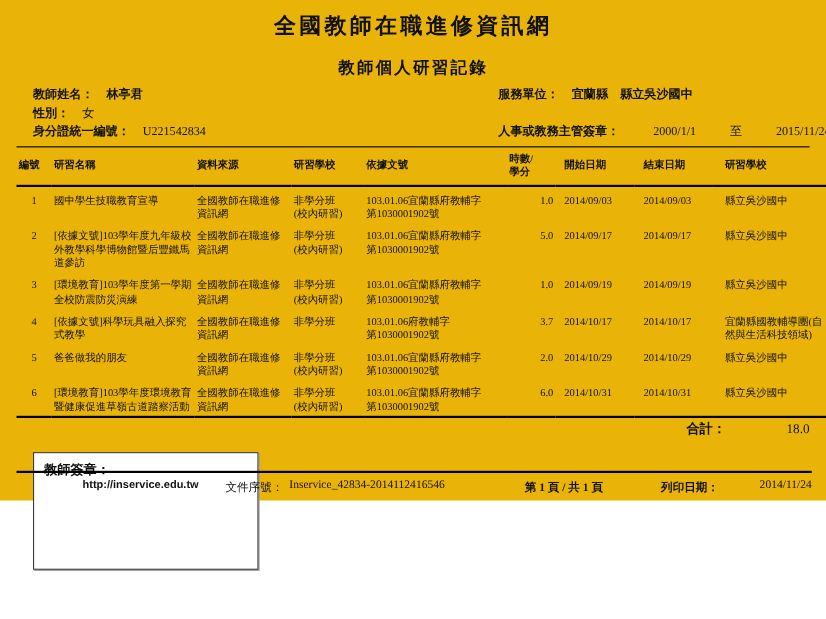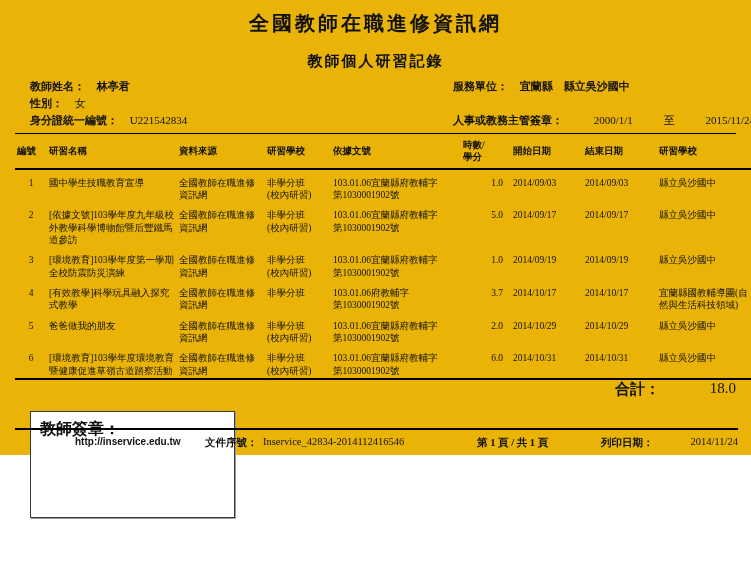--- a/index.html
+++ b/index.html
@@ -35,35 +35,35 @@
   .c0{width:28px;text-align:center;}
   .c1{width:126px;}
   .c2{width:84px;}
   .c3{width:62px;}
   .c4{width:126px;}
   .c5{width:40px;text-align:right;}
   .c6{width:62px;padding-left:8px !important;}
   .c7{width:62px;padding-left:8px !important;}
   .c8{width:92px;padding-left:10px !important;}
 
-  .total-line{margin:0 15px;display:flex;justify-content:flex-end;
-              height:21px;font-size:15px;}
+  .total-line{margin:0 15px;display:flex;justify-content:flex-end;align-items:center;
+              height:21px;font-size:12px;}
   .total-label{font-weight:bold;}
   .total-value{width:76px;text-align:right;}
 
   
   .sigs{display:flex;justify-content:space-between;margin:10px 15px 0 30px;width:706px;box-sizing:border-box;}
   .sig-box{width:205px;height:107px;border:1px solid #3a3a3a;box-shadow:1px 1px 0 #9a9a9a;
-           box-sizing:border-box;padding:7px 9px;font-size:16px;font-weight:bold;background:#fff;}
+           box-sizing:border-box;padding:7px 9px;font-size:12px;font-weight:bold;background:#fff;}
 
   
   .footer{position:absolute;left:15px;right:13px;bottom:4px;border-top:2.5px solid #000;height:21px;}
   .footer span{position:absolute;top:6px;font-size:10.5px;white-space:nowrap;}
   .f-url{left:12px;font-family:"Liberation Sans","DejaVu Sans",sans-serif;font-weight:bold;font-size:10px !important;padding-left:48px;}
-  .f-doc-label{left:190px;font-weight:bold;}
+  .f-doc-label{left:190px;font-weight:normal;}
   .f-doc-value{left:248px;}
   .f-page{left:462px;font-weight:bold;}
   .f-print-label{left:586px;font-weight:bold;}
   .f-print-value{right:0;text-align:center;}
 </style>
 </head>
 <body>
 
 <div class="page">
 
@@ -156,21 +156,21 @@
         <td class="c4">103.01.06宜蘭縣府教輔字
 第1030001902號</td>
         <td class="c5">1.0</td>
         <td class="c6">2014/09/19</td>
         <td class="c7">2014/09/19</td>
         <td class="c8">縣立吳沙國中</td>
 
       </tr>
       <tr>
         <td class="c0">4</td>
-        <td class="c1">[有效教學]科學玩具融入探究式教學</td>
+        <td class="c1">[依據文號]科學玩具融入探究式教學</td>
         <td class="c2">全國教師在職進修資訊網</td>
         <td class="c3">非學分班</td>
         <td class="c4">103.01.06府教輔字
 第1030001902號</td>
         <td class="c5">3.7</td>
         <td class="c6">2014/10/17</td>
         <td class="c7">2014/10/17</td>
         <td class="c8">宜蘭縣國教輔導團(自然與生活科技領域)</td>
 
       </tr>

